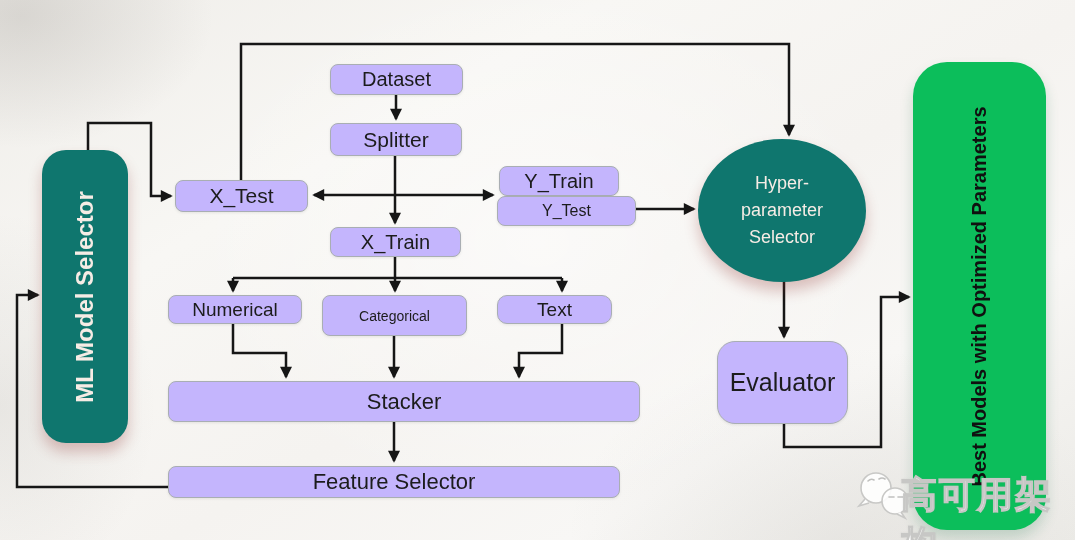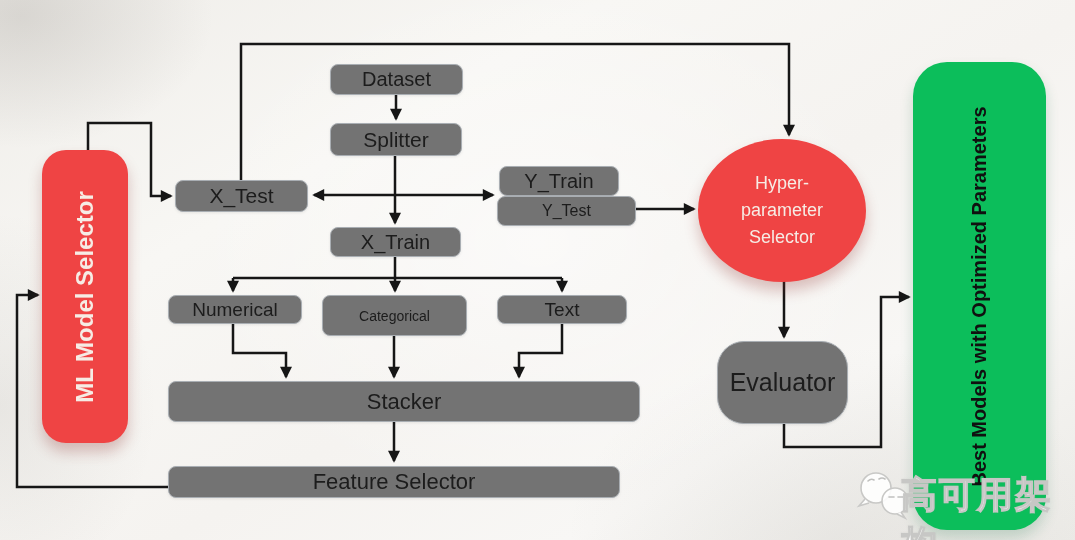--- a/index.html
+++ b/index.html
@@ -13,26 +13,26 @@
     background:
       radial-gradient(ellipse 320px 220px at 2% 3%,rgba(110,105,98,.18),transparent 60%),
       radial-gradient(ellipse 260px 320px at 0% 75%,rgba(120,115,108,.12),transparent 60%),
       radial-gradient(ellipse 420px 300px at 78% 100%,rgba(135,130,122,.10),transparent 65%),
       radial-gradient(ellipse 500px 380px at 50% 45%,rgba(255,255,255,.55),transparent 70%);
   }
   .layer{position:absolute;inset:0;}
   svg.wires{position:absolute;left:0;top:0;z-index:1;}
   .node{
     position:absolute;z-index:2;box-sizing:border-box;
-    background:#737373;border:1.6px solid #A9AEB3;border-radius:8px;
+    background:#c4b5fd;border:1.6px solid #A9AEB3;border-radius:8px;
     display:flex;align-items:center;justify-content:center;
     color:#1c1c1c;box-shadow:0 1px 3px rgba(0,0,0,.08);
   }
   .node .lbl{white-space:nowrap;}
-  .red{background:#ef4444;border:none;color:#F6ECE5;box-shadow:0 9px 14px rgba(140,48,42,.28);}
+  .red{background:#0f766e;border:none;color:#F6ECE5;box-shadow:0 9px 14px rgba(140,48,42,.28);}
   .green{background:#0CBE5B;border:none;color:#101010;box-shadow:0 8px 14px rgba(20,110,65,.20);}
   .ellipse{border-radius:50%;flex-direction:column;text-align:center;line-height:1.5;font-size:18px;}
   .vlabel{white-space:nowrap;transform:rotate(-90deg);}
   .wm{position:absolute;z-index:5;}
   .wm-text{
     left:901px;top:471px;font-size:36px;font-weight:700;color:#ffffff;
     letter-spacing:2px;-webkit-text-stroke:1.2px #c7c7c5;
     text-shadow:0 0 2px rgba(170,170,168,.55);
   }
 </style>
@@ -93,33 +93,33 @@
   </div>
 
   <div class="node" style="left:168px;top:295px;width:134px;height:29px;font-size:19px;">
     <span class="lbl">Numerical</span>
   </div>
 
   <div class="node" style="left:322px;top:295px;width:145px;height:41px;font-size:14px;">
     <span class="lbl">Categorical</span>
   </div>
 
-  <div class="node" style="left:497px;top:295px;width:130px;height:29px;font-size:19px;">
+  <div class="node" style="left:497px;top:295px;width:115px;height:29px;font-size:19px;border-radius:10px;">
     <span class="lbl">Text</span>
   </div>
 
   <div class="node" style="left:168px;top:381px;width:472px;height:41px;font-size:22px;">
     <span class="lbl">Stacker</span>
   </div>
 
   <div class="node" style="left:168px;top:466px;width:452px;height:32px;font-size:22px;text-align:center;">
     <span class="lbl">Feature Selector</span>
   </div>
 
-  <div class="node" style="left:717px;top:341px;width:131px;height:83px;font-size:25px;border-radius:27px;">
+  <div class="node" style="left:717px;top:341px;width:131px;height:83px;font-size:25px;border-radius:18px;">
     <span class="lbl">Evaluator</span>
   </div>
 
   <div class="node red ellipse" style="left:698px;top:139px;width:168px;height:143px;">
     <span>Hyper-</span>
     <span>parameter</span>
     <span>Selector</span>
   </div>
 
   <div class="node red" style="left:42px;top:150px;width:86px;height:293px;border-radius:24px;">

